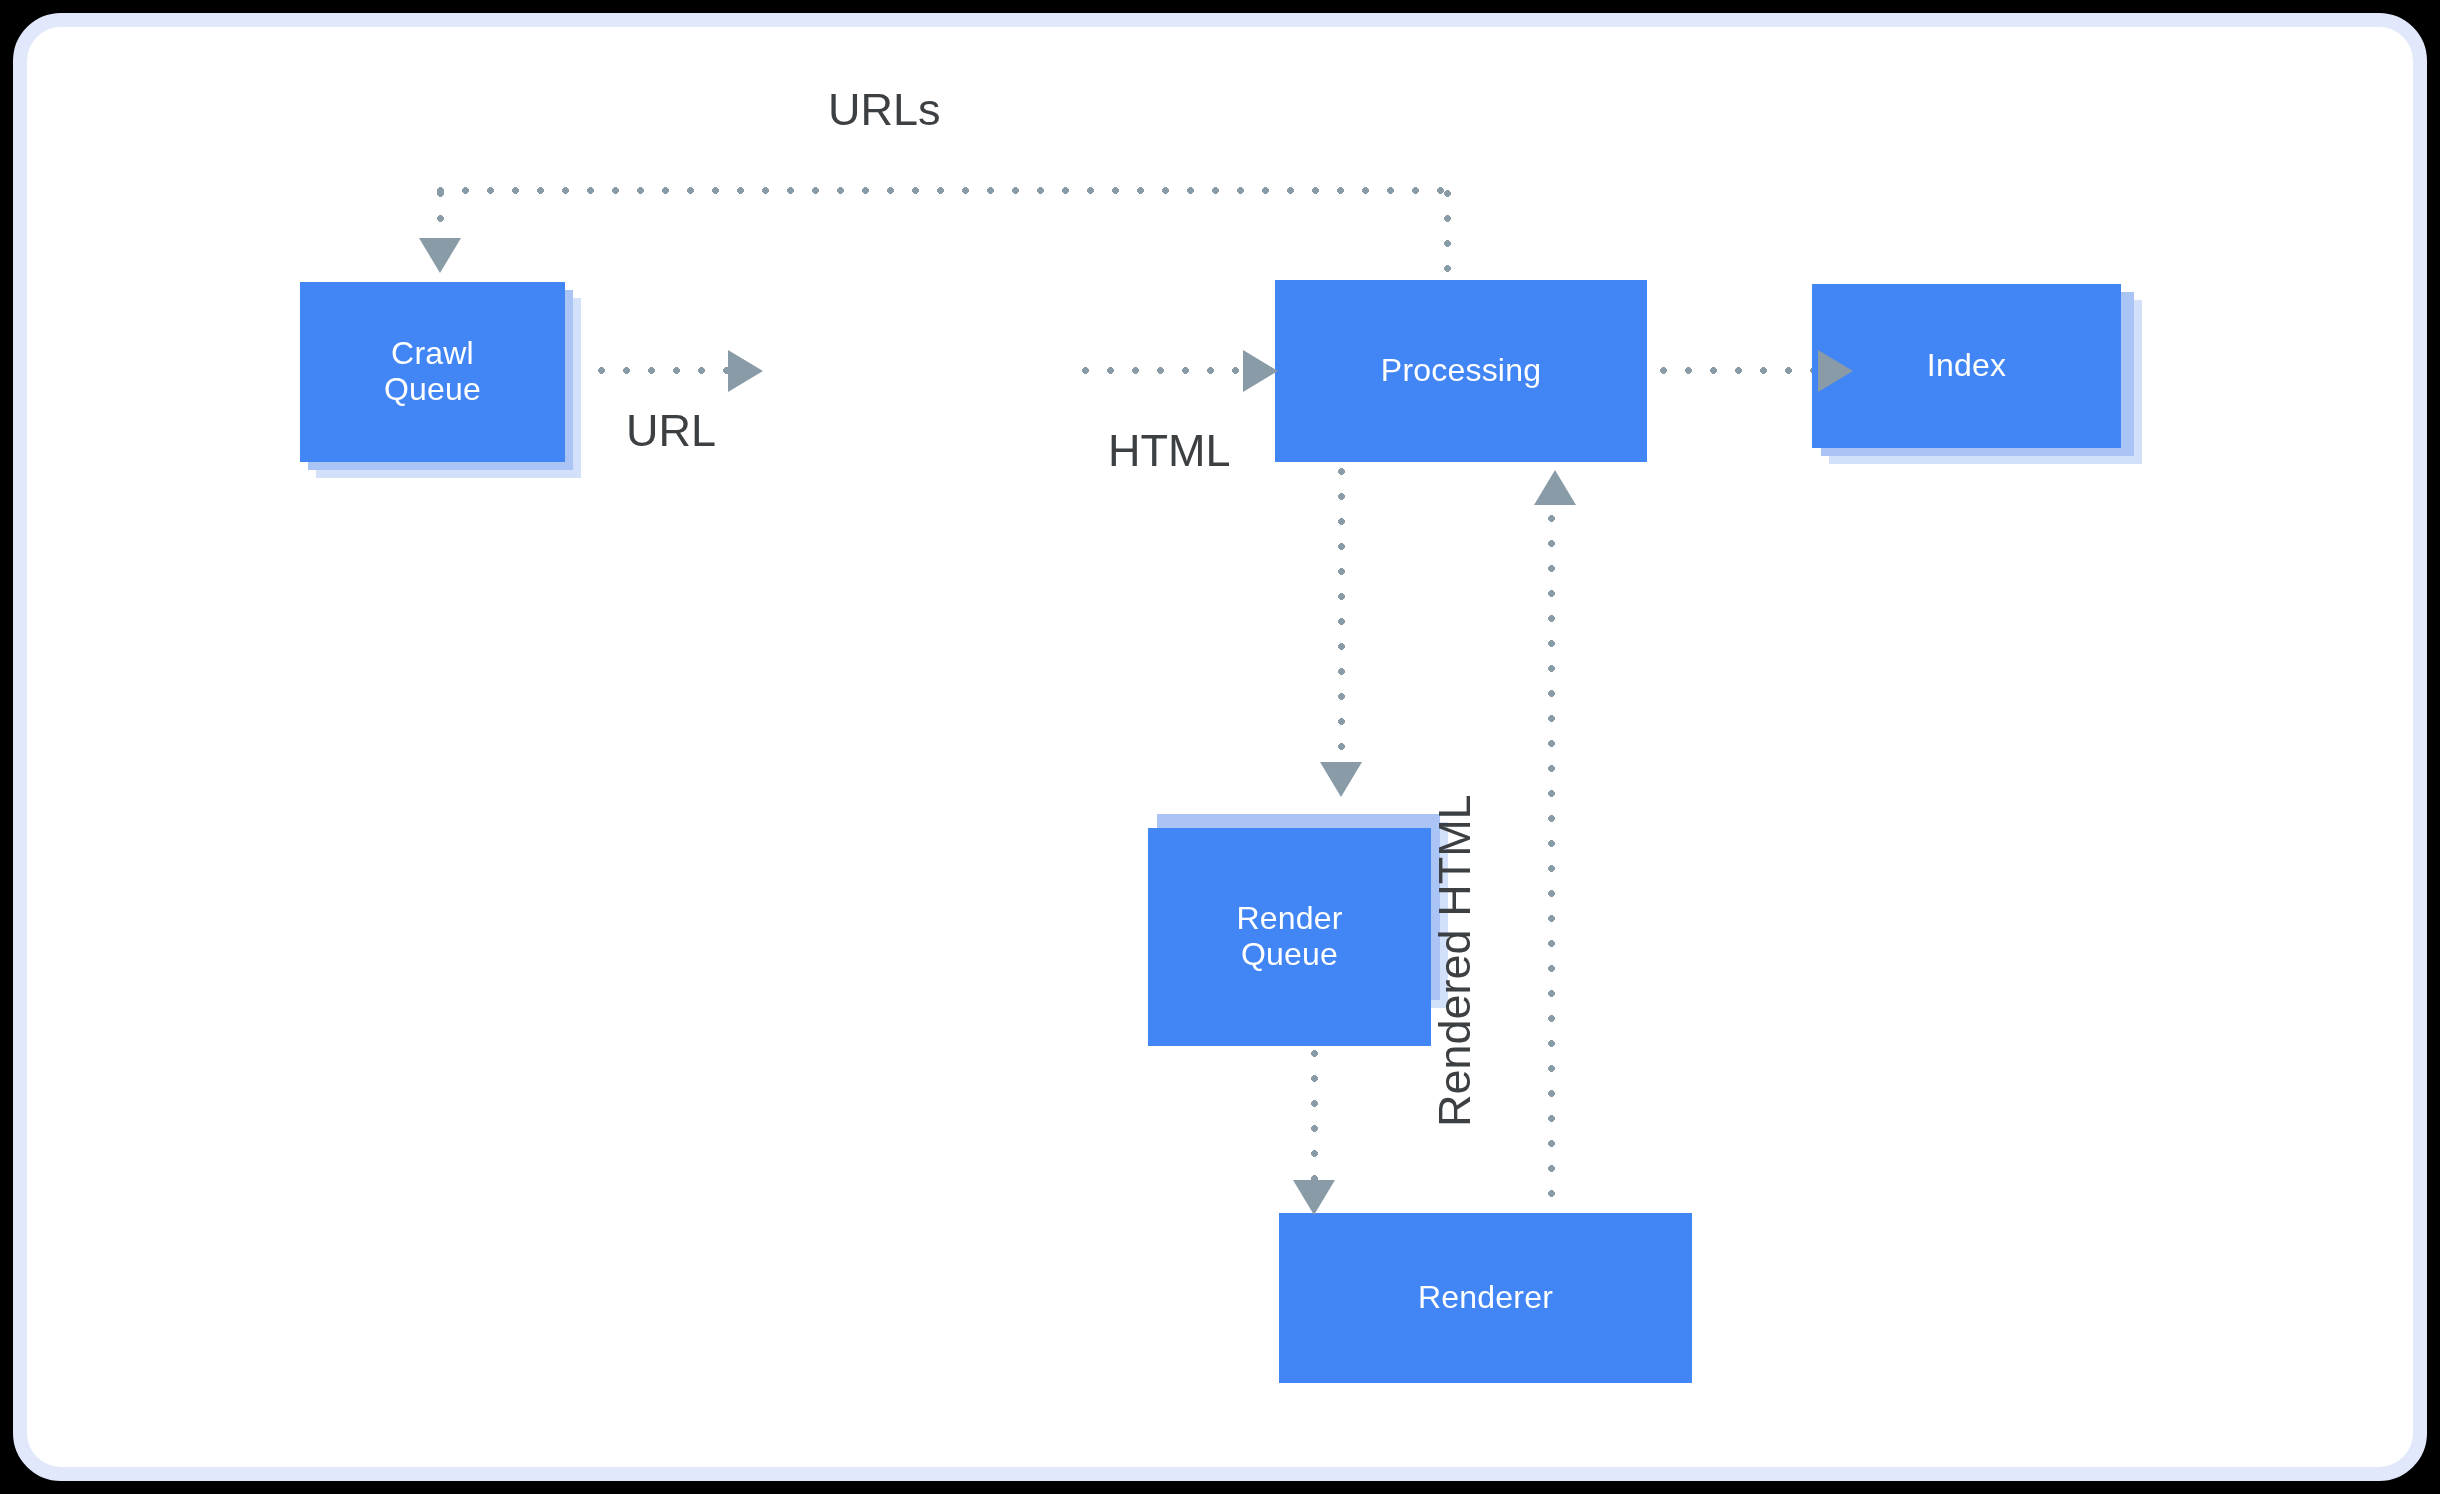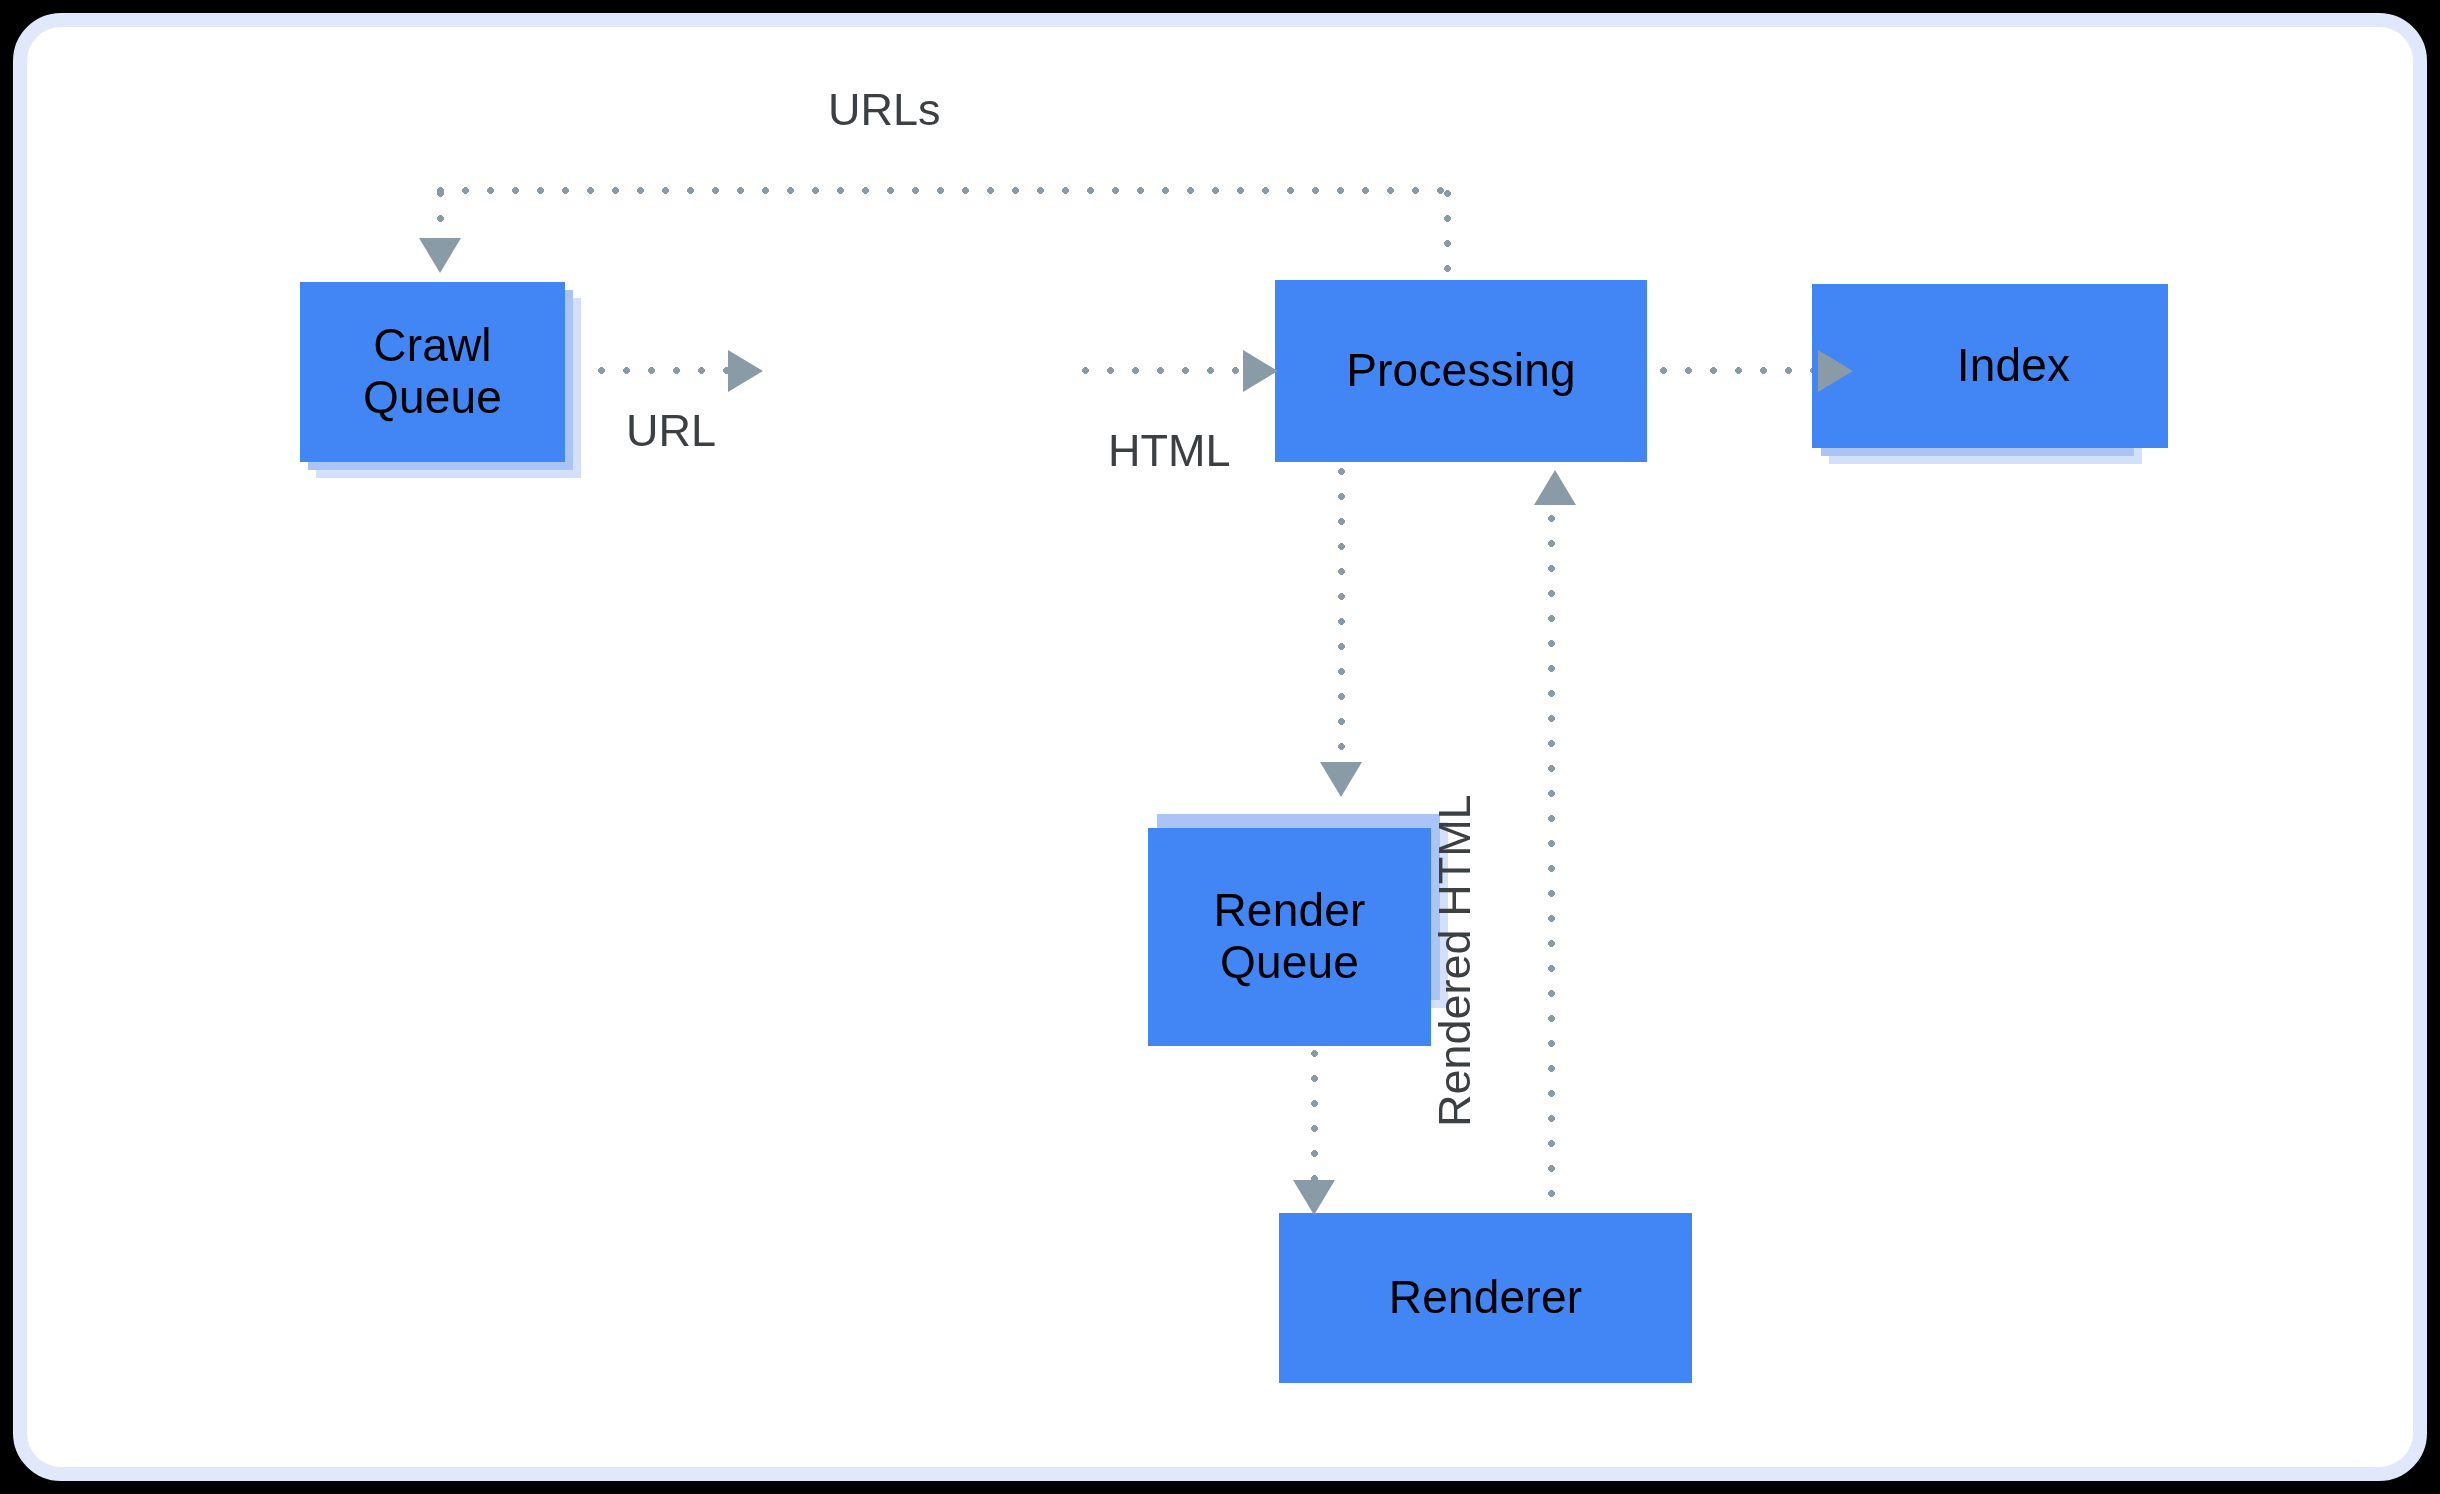--- a/index.html
+++ b/index.html
@@ -13,26 +13,26 @@
     border:14px solid #E2E8FB;
     border-radius:48px;
   }
 
   #canvas{position:absolute;left:0;top:0;width:2440px;height:1494px;}
 
   
   .node{
     position:absolute;
     background:#4285F4;
-    color:#000000;
+    color:#ffffff;
     display:flex;
     align-items:center;
     justify-content:center;
     text-align:center;
-    font-size:46px;
+    font-size:32px;
     line-height:1.12;
     letter-spacing:.2px;
     font-weight:400;
     z-index:6;
     white-space:pre-line;
   }
   
   .shadow1,.shadow2{position:absolute;z-index:4;}
   .shadow1{background:#A9C4F5;}
   .shadow2{background:#D2E0FA;z-index:3;}
@@ -95,21 +95,21 @@
   <div class="arrow arrow-r" style="left:1243px;top:350px;"></div>
   <div class="elabel" style="left:1108px;top:425px;">HTML</div>
 
   <div class="node" style="left:1275px;top:280px;width:372px;height:182px;">Processing</div>
 
   <div class="dotH" style="left:1660px;top:367px;width:168px;"></div>
   <div class="arrow arrow-r" style="left:1818px;top:350px;"></div>
 
   <div class="shadow2" style="left:1829px;top:300px;width:313px;height:164px;"></div>
   <div class="shadow1" style="left:1821px;top:292px;width:313px;height:164px;"></div>
-  <div class="node" style="left:1812px;top:284px;width:309px;height:164px;padding-left:47px;">Index</div>
+  <div class="node" style="left:1812px;top:284px;width:309px;height:164px;">Index</div>
 
   <div class="dotV" style="left:1338px;top:468px;height:305px;"></div>
   <div class="arrow arrow-d" style="left:1320px;top:762px;"></div>
 
   <div class="shadow2" style="left:1165px;top:822px;width:283px;height:186px;"></div>
   <div class="shadow1" style="left:1157px;top:814px;width:283px;height:186px;"></div>
   <div class="node" style="left:1148px;top:828px;width:283px;height:218px;">Render
 Queue</div>
 
   <div class="dotV" style="left:1311px;top:1000px;height:190px;"></div>

